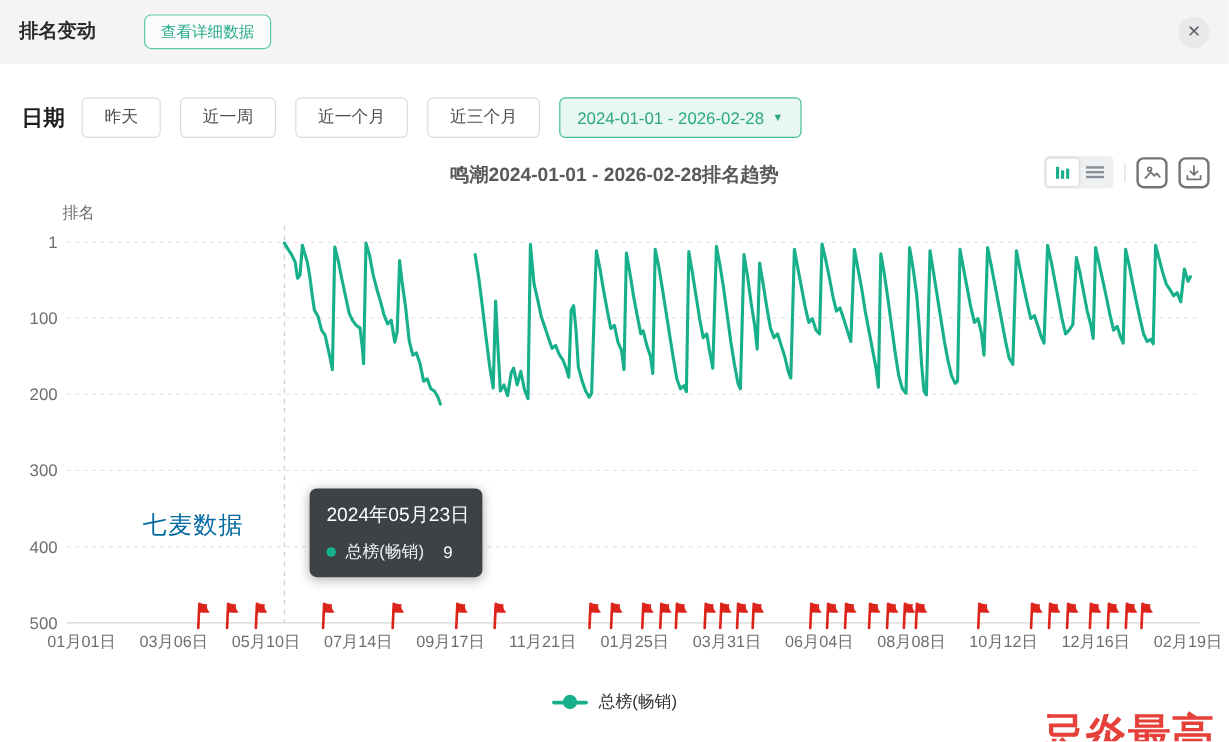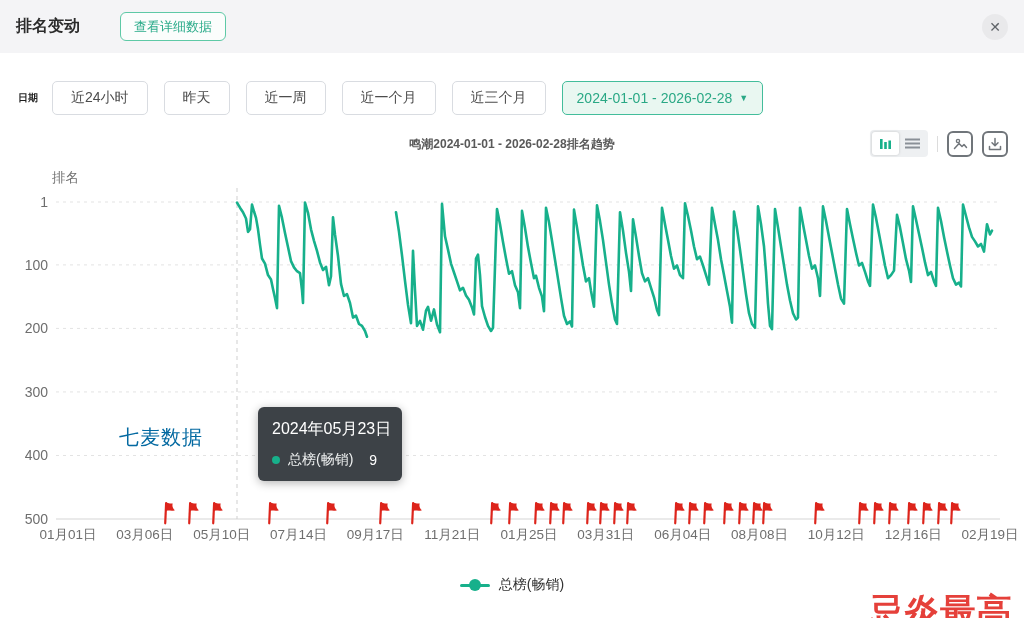--- a/index.html
+++ b/index.html
@@ -12,30 +12,30 @@
   .hdr-title{font-size:16px;font-weight:bold;color:#2b2b2b;}
   .detail-btn{margin-left:40px;height:29px;padding:0 13px;border:1px solid #5ec9a6;
        color:#2bab8a;background:#fbfdfc;border-radius:6px;font-size:13px;cursor:pointer;
        font-family:inherit;display:flex;align-items:center;}
   .close-btn{margin-left:auto;width:26px;height:26px;border-radius:50%;background:#e9e9eb;
        color:#5f6368;display:flex;align-items:center;justify-content:center;font-size:14px;
        cursor:pointer;border:none;font-family:inherit;}
 
   
   .filters{position:absolute;top:81px;left:18px;display:flex;align-items:center;}
-  .f-label{font-size:10px;font-weight:bold;color:#1f1f1f;margin-right:14px;}
+  .f-label{font-size:18px;font-weight:bold;color:#1f1f1f;margin-right:14px;}
   .fbtn{height:34px;padding:0 18px;margin-right:16px;border:1px solid #d9dce1;border-radius:5px;
        background:#fff;color:#4c4c4c;font-size:14px;cursor:pointer;font-family:inherit;
        display:flex;align-items:center;}
   .fbtn.active{background:#e9f7f1;border-color:#43bd9b;color:#2aa885;padding:0 14px;}
   .caret{font-size:9px;margin-left:7px;color:#2aa885;}
 
   
   .chart-title{position:absolute;top:136px;left:0;right:0;text-align:center;
-       font-size:12px;font-weight:bold;color:#595959;}
+       font-size:16px;font-weight:bold;color:#595959;}
   .toolbar{position:absolute;top:130px;right:16px;display:flex;align-items:center;gap:9px;}
   .toggle{display:flex;background:#eef0f2;border-radius:4px;padding:2px;}
   .tcell{width:27px;height:23px;display:flex;align-items:center;justify-content:center;
        border-radius:3px;cursor:pointer;}
   .tcell.active{background:#fff;box-shadow:0 0 3px rgba(0,0,0,.18);}
   .vdiv{width:1px;height:16px;background:#dcdcdc;}
   .icon-btn{width:26px;height:26px;border:2px solid #70757a;border-radius:6px;background:#fff;
        display:flex;align-items:center;justify-content:center;cursor:pointer;box-sizing:border-box;}
 
   
@@ -66,21 +66,20 @@
   <div class="hdr">
     <span class="hdr-title">排名变动</span>
     <button class="detail-btn">查看详细数据</button>
     <button class="close-btn">
         <span>✕</span>
       </button>
   </div>
 
   <div class="filters">
     <span class="f-label">日期</span>
-    <button class="fbtn">近24小时</button>
     <button class="fbtn">昨天</button>
     <button class="fbtn">近一周</button>
     <button class="fbtn">近一个月</button>
     <button class="fbtn">近三个月</button>
     <button class="fbtn active">
       <span>2024-01-01 - 2026-02-28</span>
       <span class="caret">▼</span>
     </button>
   </div>
 

